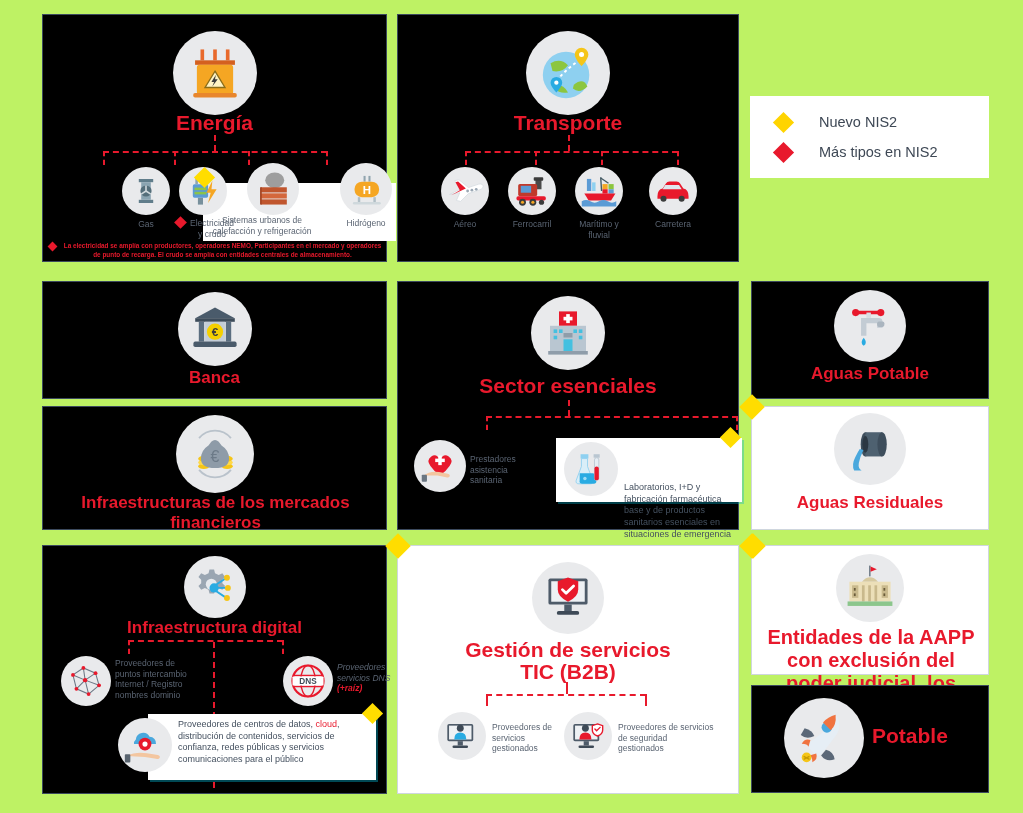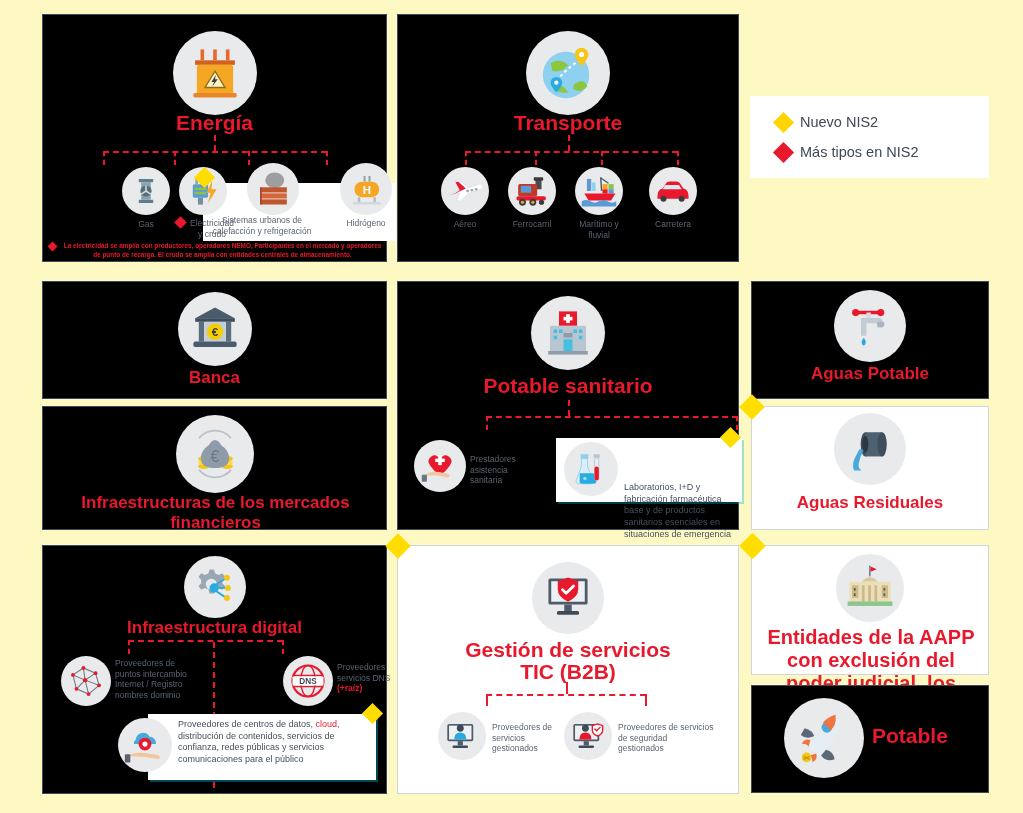--- a/index.html
+++ b/index.html
@@ -2,21 +2,21 @@
 <html><head>
 <meta charset="utf-8">
 <style>
   * { box-sizing: border-box; margin: 0; padding: 0; }
   html, body {
     width: 1023px; height: 813px;
     background: #000000;
     font-family: "Liberation Sans", sans-serif;
     overflow: hidden;
   }
-  .canvas { position: relative; width: 1023px; height: 813px; background: #fef9c3; }
+  .canvas { position: relative; width: 1023px; height: 813px; background: #bef264; }
 
   .panel {
     position: absolute;
     border: 1.5px solid #3c4a5e;
     background: #000000;
   }
   .panel.white { background: #ffffff; border-color: #cfd6de; }
 
   .diamond {
     position: absolute; width: 18px; height: 18px;
@@ -68,21 +68,21 @@
     position: absolute;
     box-shadow: 2px 2px 0 rgba(0,180,210,.35);
   }
 
   .legend {
     position: absolute;
     background: #ffffff;
     display: flex; flex-direction: column; justify-content: center;
     gap: 14px; padding-left: 26px;
   }
-  .legend-row { display: flex; align-items: center; gap: 9px; }
+  .legend-row { display: flex; align-items: center; gap: 28px; }
   .legend-row .dia { width: 15px; height: 15px; transform: rotate(45deg); }
   .legend-row .dia.y { background: #ffd400; }
   .legend-row .dia.r { background: #e8192c; }
   .legend-row span.lbl { color: #3e4855; font-size: 14.5px; }
 
   .dashed-v { position: absolute; border-left: 2px dashed #e8192c; }
   .dashed-h { position: absolute; border-top: 2px dashed #e8192c; }
 
   .fineprint {
     position: absolute;
@@ -317,21 +317,21 @@
         <rect x="20" y="26" width="4" height="4" fill="#44c0e0"></rect>
         <rect x="36" y="26" width="4" height="4" fill="#44c0e0"></rect>
         <rect x="42" y="26" width="4" height="4" fill="#44c0e0"></rect>
         <rect x="14" y="33" width="4" height="4" fill="#44c0e0"></rect>
         <rect x="42" y="33" width="4" height="4" fill="#44c0e0"></rect>
         <rect x="25" y="30" width="10" height="5" fill="#8f9daa"></rect>
         <rect x="25" y="37" width="10" height="13" fill="#44c0e0"></rect>
         <rect x="8" y="50" width="44" height="4" fill="#8f9daa"></rect>
       </svg>
     </div>
-    <div class="title t-lg" style="position:absolute; top:92px; left:0; width:100%;">Potable sanitario</div>
+    <div class="title t-lg" style="position:absolute; top:92px; left:0; width:100%;">Sector esenciales</div>
 
     <div class="dashed-v" style="left:170px; top:118px; height:16px;"></div>
     <div class="dashed-h" style="left:88px; top:134px; width:252px;"></div>
     <div class="dashed-v" style="left:88px; top:134px; height:14px;"></div>
     <div class="dashed-v" style="left:338px; top:134px; height:14px;"></div>
 
     <div class="whitebox" style="left:158px; top:156px; width:186px; height:64px;"></div>
     <div class="diamond yellow" style="left:325px; top:148px; width:15px; height:15px;"></div>
 
     <div class="bubble" style="position:absolute; left:16px; top:158px; width:52px; height:52px;">
@@ -428,21 +428,21 @@
 
     <div class="bubble" style="position:absolute; left:240px; top:110px; width:50px; height:50px;">
       <svg width="42" height="42" viewBox="0 0 46 46">
         <circle cx="23" cy="23" r="17" fill="none" stroke="#e8192c" stroke-width="2.4"></circle>
         <ellipse cx="23" cy="23" rx="8" ry="17" fill="none" stroke="#e8192c" stroke-width="1.6"></ellipse>
         <path d="M7 17 L39 17 M7 29 L39 29" stroke="#e8192c" stroke-width="1.6"></path>
         <rect x="6" y="18" width="34" height="10" rx="1" fill="#ffffff"></rect>
         <text x="23" y="26.5" font-size="9" font-weight="bold" font-family="Liberation Sans, sans-serif" fill="#3e4a57" text-anchor="middle">DNS</text>
       </svg>
     </div>
-    <div style="position:absolute; left:294px; top:116px; width:70px;">
+    <div style="position:absolute; left:294px; top:116px; width:70px;font-style:italic;">
       <span class="sublabel" style="text-align:left; display:block;">
         <span>Proveedores servicios DNS </span><span class="red-hl" style="font-weight:bold;">(+raíz)</span>
       </span>
     </div>
 
     <div class="whitebox" style="left:117px; top:708px; width:0; height:0;"></div>
     <div class="bubble" style="position:absolute; left:75px; top:172px; width:54px; height:54px; z-index:3;">
       <svg width="44" height="44" viewBox="0 0 48 48">
         <path d="M14 18 a8 8 0 0 1 15 -3 a7 7 0 0 1 7 8 l-24 0 a6 6 0 0 1 2 -5z" fill="#4aa8dd"></path>
         <circle cx="24" cy="23" r="7" fill="#e8192c"></circle>

